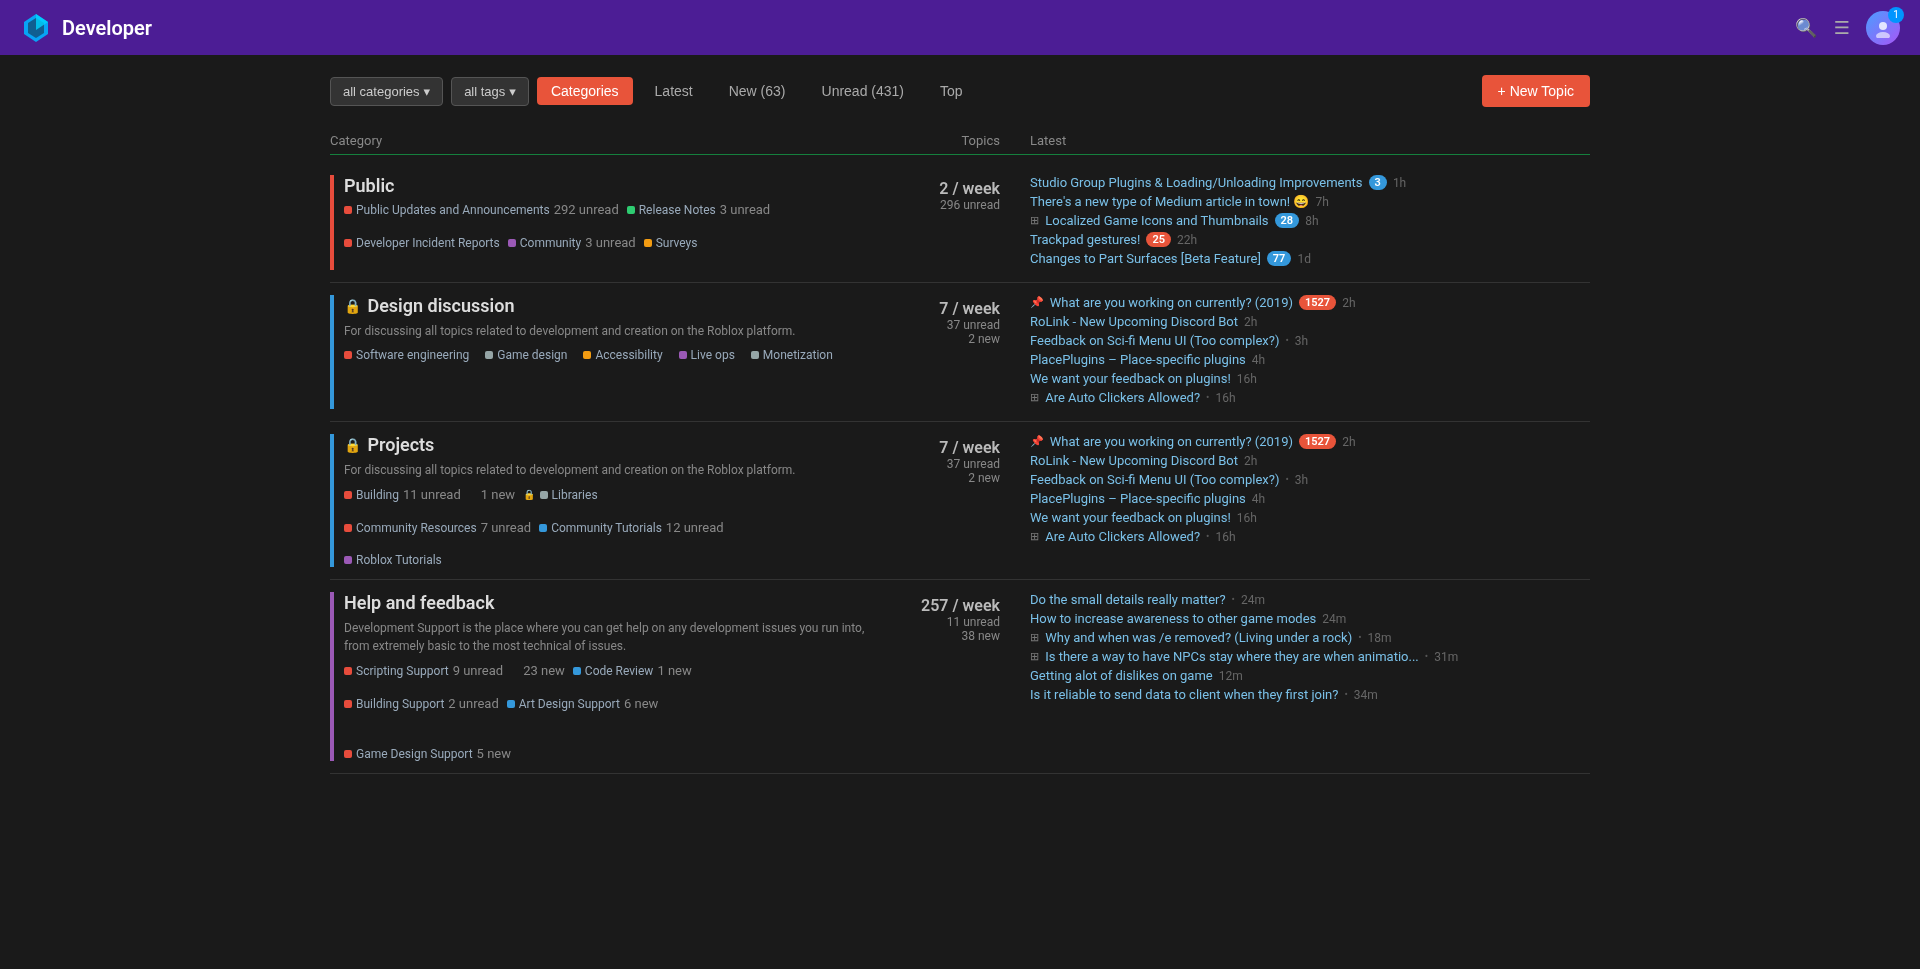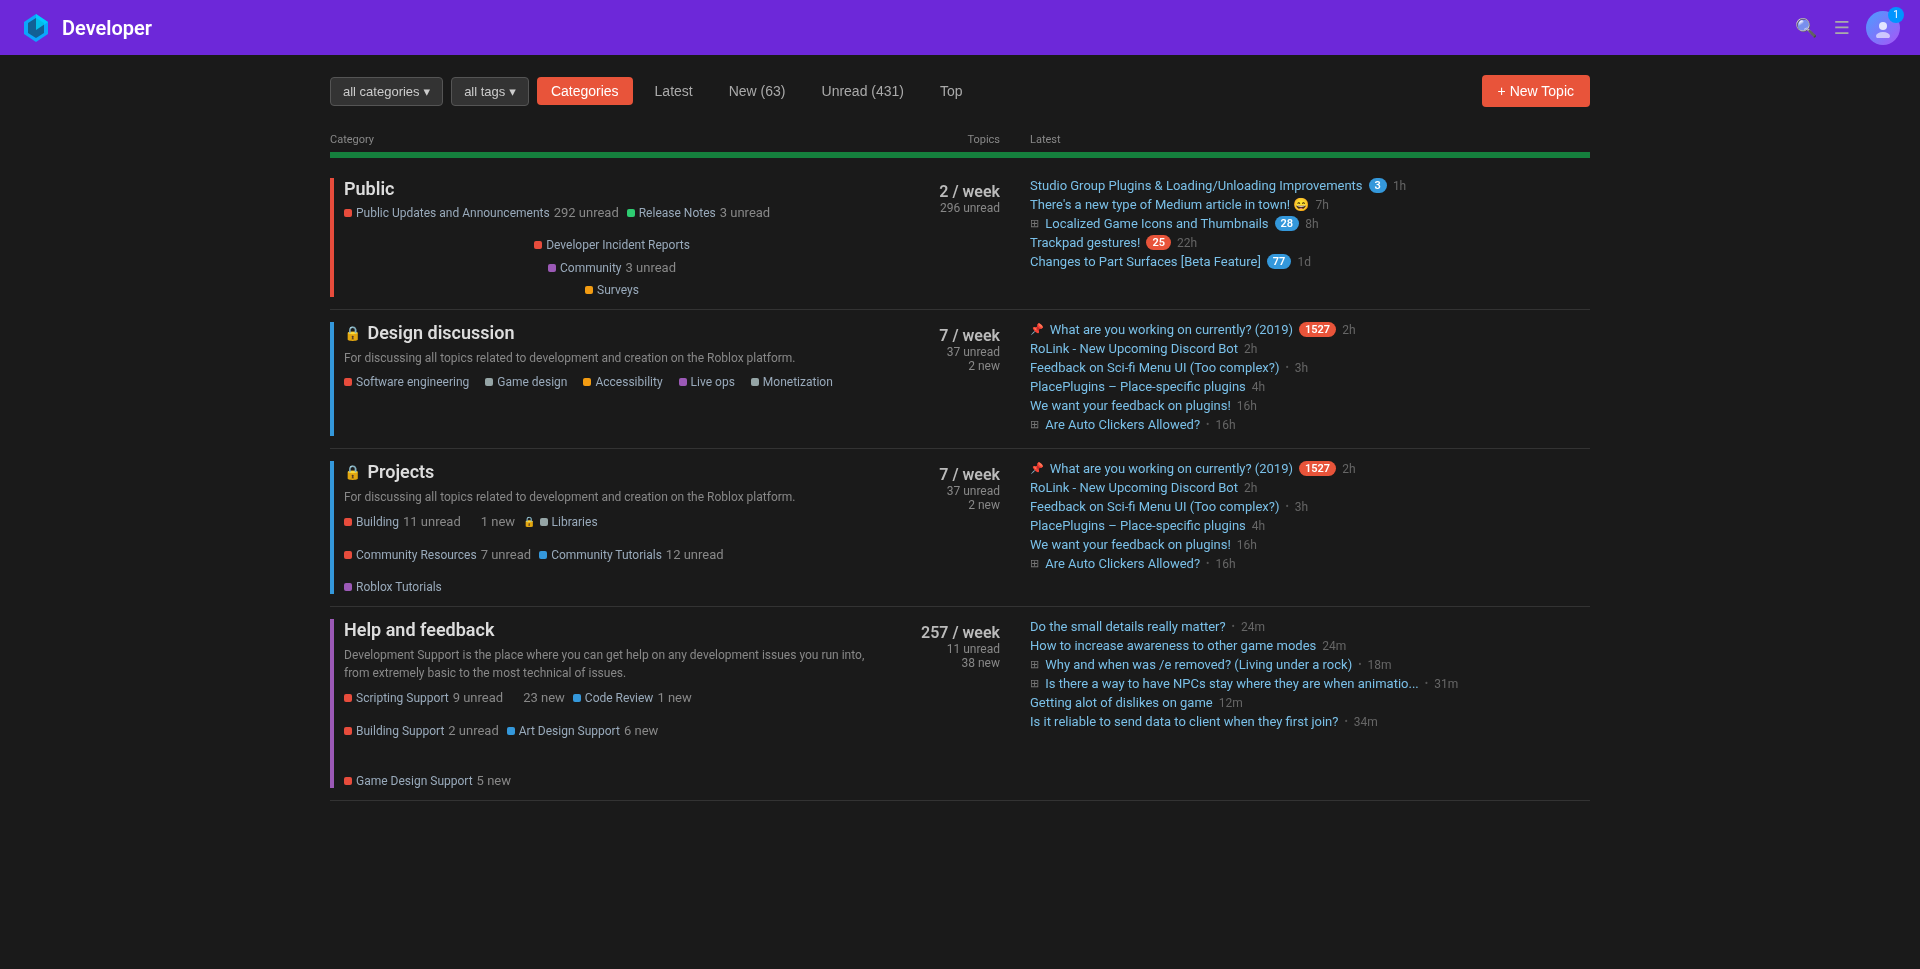--- a/index.html
+++ b/index.html
@@ -5,21 +5,21 @@
     * { margin: 0; padding: 0; box-sizing: border-box; }
     body {
       background: #1a1a1a;
       color: #c9c9c9;
       font-family: -apple-system, BlinkMacSystemFont, "Segoe UI", Roboto, sans-serif;
       font-size: 14px;
       min-height: 969px;
     }
     
     .header {
-      background: #6d28d9;
+      background: #4c1d95;
       height: 55px;
       display: flex;
       align-items: center;
       padding: 0 20px;
       justify-content: space-between;
     }
     .header-left {
       display: flex;
       align-items: center;
       gap: 10px;
@@ -124,24 +124,24 @@
       display: flex;
       align-items: center;
       gap: 6px;
     }
 
     
     .table-header {
       display: grid;
       grid-template-columns: 1fr 120px 1fr;
       padding: 6px 0;
-      border-bottom: 6px solid #15803d;
+      border-bottom: 1px solid #15803d;
       margin-bottom: 8px;
       color: #888;
-      font-size: 11px;
+      font-size: 13px;
     }
     .table-header .col-topics { text-align: right; padding-right: 20px; }
     .table-header .col-latest { padding-left: 10px; }
 
     
     .category-section {
       display: grid;
       grid-template-columns: 1fr 120px 1fr;
       border-bottom: 1px solid #333;
       padding: 12px 0;
@@ -309,21 +309,21 @@
                 <span class="subcat-dot" style="background: rgb(231, 76, 60);"></span>
                 <span>Public Updates and Announcements</span>
                 <span class="subcat-unread"> 292 unread</span>
               </span>
               <span class="subcat">
                 <span class="subcat-dot" style="background: rgb(46, 204, 113);"></span>
                 <span>Release Notes</span>
                 <span class="subcat-unread"> 3 unread</span>
               </span>
             </div>
-            <div style="display: flex; align-items: center; gap: 8px; width: 100%; flex-wrap: wrap; margin-top: 4px; flex-direction: column;">
+            <div style="display: flex; align-items: center; gap: 8px; width: 100%; flex-wrap: wrap; margin-top: 4px;">
               <span class="subcat">
                 <span class="subcat-dot" style="background: rgb(231, 76, 60);"></span>
                 <span>Developer Incident Reports</span>
               </span>
               <span class="subcat">
                 <span class="subcat-dot" style="background: rgb(155, 89, 182);"></span>
                 <span>Community</span>
                 <span class="subcat-unread"> 3 unread</span>
               </span>
               <span class="subcat">

